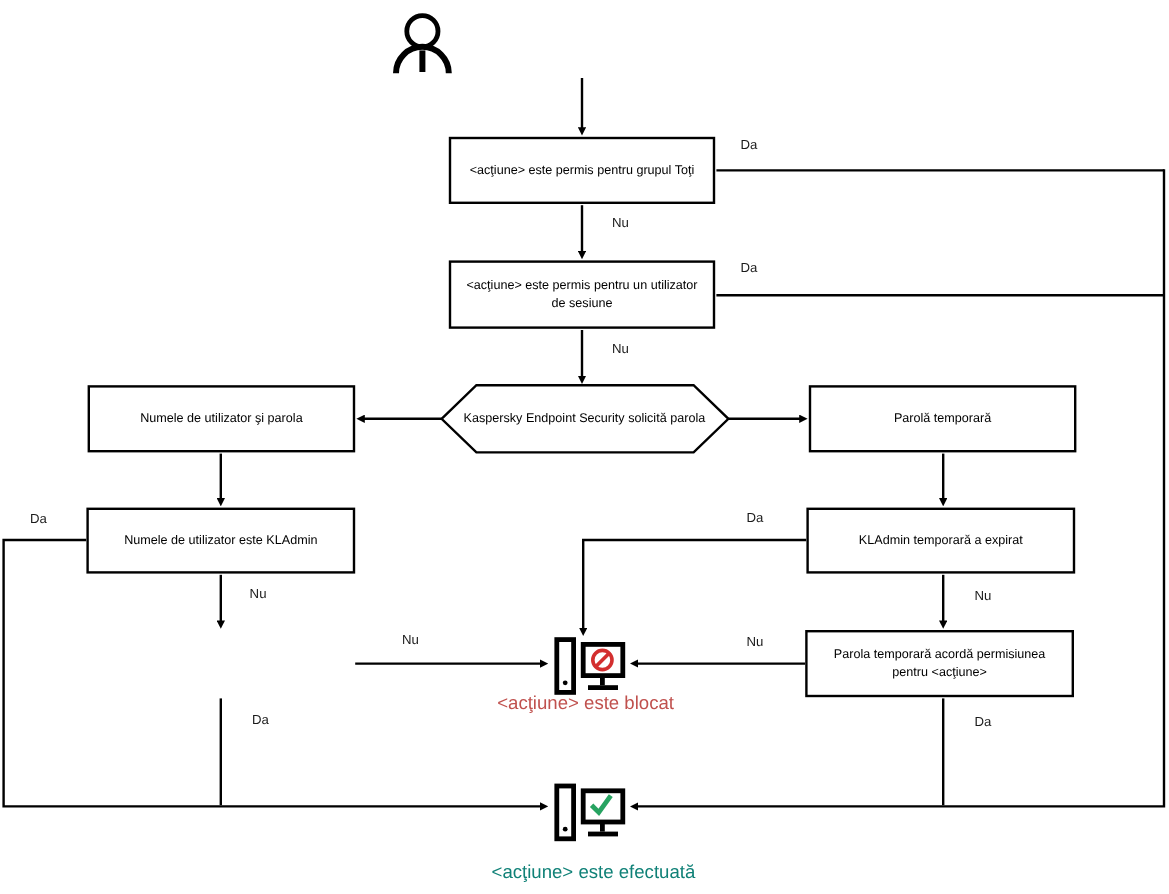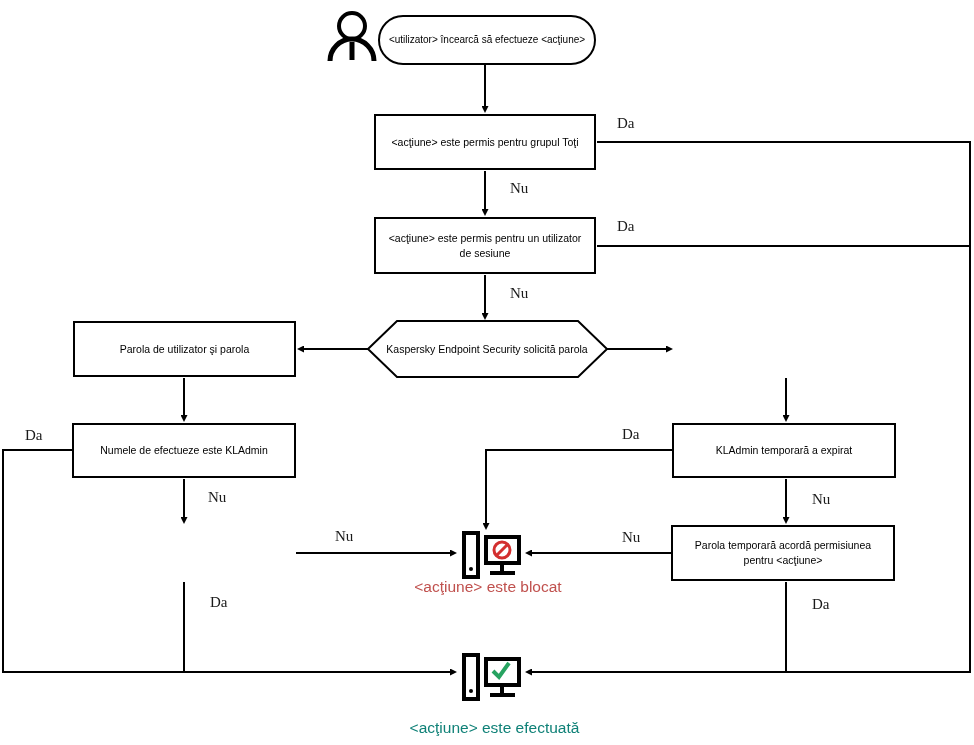--- a/index.html
+++ b/index.html
@@ -11,21 +11,21 @@
     position:absolute; border:2px solid #000; background:#fff;
     display:flex; align-items:center; justify-content:center;
     text-align:center; font-size:10.5px; color:#000;
     padding:18px 8px; line-height:1.4;
   }
   .stadium { border-radius:26px; white-space:nowrap; font-size:10px; padding:0 4px; }
   .hex-label {
     position:absolute; display:flex; align-items:center; justify-content:center;
     text-align:center; font-size:10.5px; color:#000; white-space:nowrap; background:transparent;
   }
-  .edge-label { position:absolute; font-size:15px; color:#1a1a1a;font-family:Liberation Serif, serif; }
+  .edge-label { position:absolute; font-size:11px; color:#1a1a1a; }
   .outcome-label { position:absolute; font-size:15.5px; text-align:center; }
   .blocked-label  { color:#c0514e; }
   .performed-label{ color:#0f8177; }
 </style>
 </head>
 <body>
 
 <div class="canvas">
 
   <svg class="overlay" viewBox="0 0 974 745">
@@ -77,32 +77,32 @@
     <g>
       <rect x="464" y="655" width="14" height="44" fill="#fff" stroke="#000" stroke-width="4"></rect>
       <circle cx="471" cy="691" r="2" fill="#000"></circle>
       <rect x="486" y="659" width="33" height="26" fill="#fff" stroke="#000" stroke-width="4"></rect>
       <line x1="502" y1="685" x2="502" y2="693" stroke="#000" stroke-width="4"></line>
       <line x1="490" y1="695" x2="515" y2="695" stroke="#000" stroke-width="4"></line>
       <polyline points="493,671 499,677 509,663" fill="none" stroke="#27a361" stroke-width="4"></polyline>
     </g>
   </svg>
 
-  <div class="node stadium" style="left:378px; top:15px; width:218px; height:50px;">&lt;utilizator&gt; încearcă să efectueze &lt;acţiune&gt;</div>
 
   <div class="node" style="left:374px; top:114px; width:222px; height:56px;">&lt;acţiune&gt; este permis pentru grupul Toţi</div>
 
   <div class="node" style="left:374px; top:217px; width:222px; height:57px;">&lt;acţiune&gt; este permis pentru un utilizator de sesiune</div>
 
   <div class="hex-label" style="left:372px; top:323px; width:230px; height:52px;">Kaspersky Endpoint Security solicită parola</div>
 
-  <div class="node" style="left:73px; top:321px; width:223px; height:56px;">Parola de utilizator şi parola</div>
+  <div class="node" style="left:73px; top:321px; width:223px; height:56px;">Numele de utilizator şi parola</div>
 
+  <div class="node" style="left:674px; top:321px; width:223px; height:56px;">Parolă temporară</div>
 
-  <div class="node" style="left:72px; top:423px; width:224px; height:55px;">Numele de efectueze este KLAdmin</div>
+  <div class="node" style="left:72px; top:423px; width:224px; height:55px;">Numele de utilizator este KLAdmin</div>
 
 
   <div class="node" style="left:672px; top:423px; width:224px; height:55px;">KLAdmin temporară a expirat</div>
 
   <div class="node" style="left:671px; top:525px; width:224px; height:56px;">Parola temporară acordă permisiunea pentru &lt;acţiune&gt;</div>
 
   <div class="edge-label" style="left:617px; top:115px;">Da</div>
   <div class="edge-label" style="left:510px; top:180px;">Nu</div>
   <div class="edge-label" style="left:617px; top:218px;">Da</div>
   <div class="edge-label" style="left:510px; top:285px;">Nu</div>

